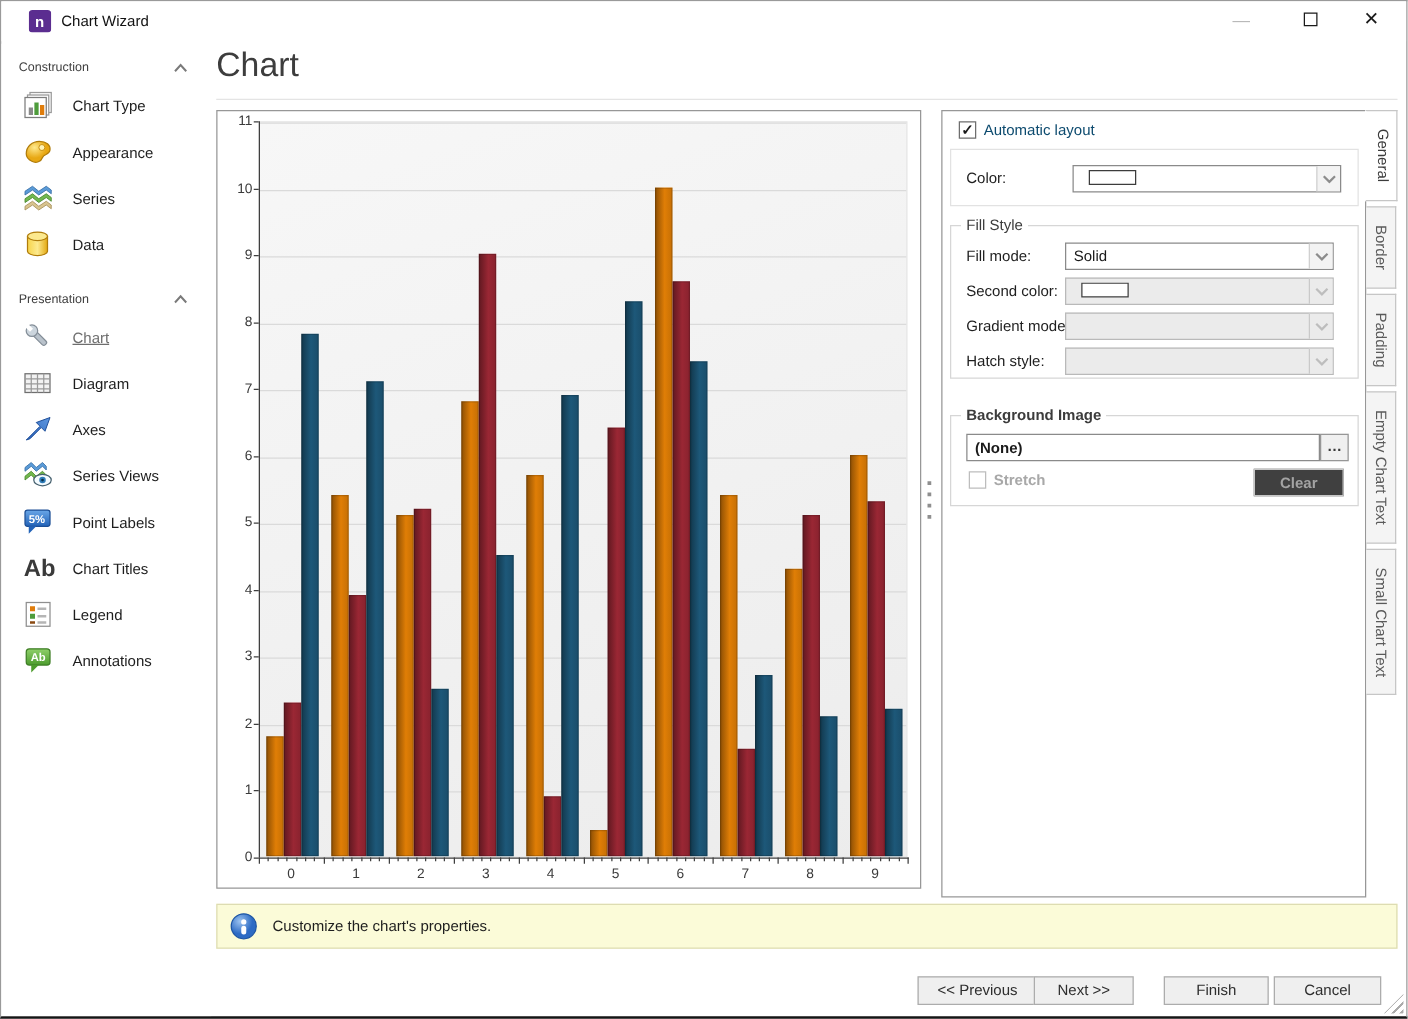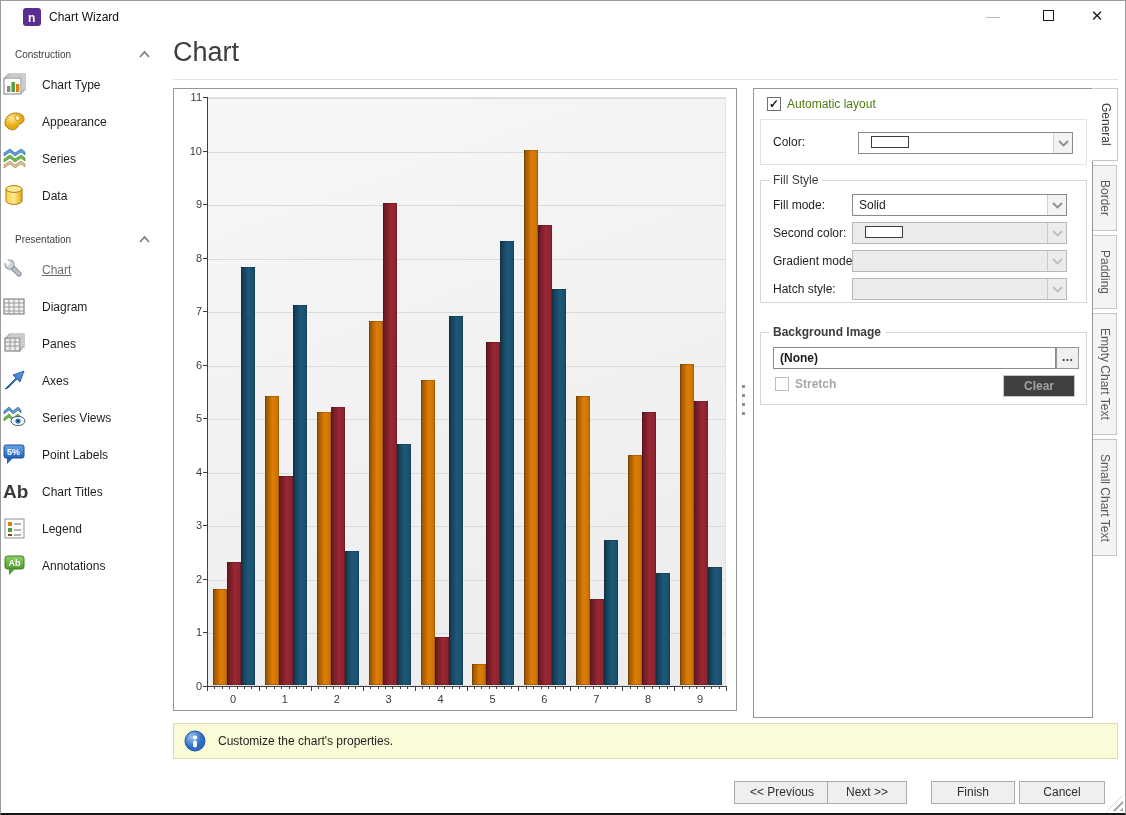--- a/index.html
+++ b/index.html
@@ -17,21 +17,21 @@
   .winbtn { position:absolute; top:0; width:44px; height:30px; text-align:center; line-height:30px; cursor:default; }
   .winbtn.min { right:110px; color:#b9b9b9; font-size:14px; }
   .winbtn.max { right:55px; }
   .winbtn.max .box { display:inline-block; width:11px; height:11px; border:1.5px solid #1a1a1a; margin-top:9px; }
   .winbtn.close { right:6px; color:#1a1a1a; font-size:15px; }
   
   .sidebar { position:absolute; left:0; top:34px; width:168px; bottom:0; background:#fff; padding-top:8px; }
   .side-header { display:flex; align-items:center; justify-content:space-between;
     padding:6px 18px 6px 14px; font-size:10px; color:#404040; }
   .side-header .chev { width:13px; height:9px; }
-  .side-item { display:flex; align-items:center; height:37px; padding-left:0; cursor:default; }
+  .side-item { display:flex; align-items:center; height:37px; padding-left:16px; cursor:default; }
   .side-item .ico { width:27px; height:27px; margin-right:14px; flex:0 0 27px; }
   .side-item .lbl { font-size:12px; color:#1e1e1e; }
   .side-item.selected .lbl { color:#6e6e6e; text-decoration:underline; }
   
   .page-title { position:absolute; left:172px; top:36px; font-size:27px; font-weight:400; color:#3d3d3d; }
   .title-rule { position:absolute; left:172px; top:78px; width:945px; height:1px; background:#e4e4e4; }
   
   .chart-panel { position:absolute; left:172px; top:87px; width:564px; height:623px;
     background:#fff; border:1px solid #979797; }
   .plot { position:absolute; left:33px; top:8px; width:519px; height:589px;
@@ -48,21 +48,21 @@
   .splitter { position:absolute; left:741px; top:384px; width:6px; height:30px;
     display:flex; flex-direction:column; justify-content:space-between; cursor:col-resize; }
   .splitter i { width:3px; height:3px; background:#8f8f8f; display:block; }
   
   .props { position:absolute; left:752px; top:87px; width:340px; height:630px;
     background:#fff; border:1px solid #979797; }
   .chk-row { position:absolute; display:flex; align-items:center; gap:6px; }
   .chk { width:14px; height:14px; border:1px solid #6e6e6e; background:#fff; text-align:center;
     line-height:13px; font-size:12px; color:#1a1a1a; font-weight:bold; }
   .chk.disabled { border-color:#bdbdbd; }
-  .chk-lbl { color:#4d7c0f; }
+  .chk-lbl { color:#0c4a6e; }
   .chk-lbl.disabled { color:#a8a8a8; }
   .auto-row { left:13px; top:8px; }
   .color-box { position:absolute; left:6px; top:30px; width:327px; height:46px; border:1px solid #e2e2e2; }
   .frow-lbl { position:absolute; left:12px; color:#1e1e1e; }
   .combo { position:absolute; height:22px; width:215px; background:#fff; border:1px solid #8a8a8a;
     display:flex; align-items:center; }
   .combo .val { flex:1; padding-left:6px; font-size:12px; color:#1a1a1a; overflow:hidden; white-space:nowrap; }
   .combo .arrow { width:19px; height:100%; display:flex; align-items:center; justify-content:center;
     border-left:1px solid #d0d0d0; background:#f3f3f3; }
   .combo.disabled { background:#ebebeb; border-color:#b9b9b9; }
@@ -180,29 +180,20 @@
           </g>
         </svg></span>
       <span class="lbl">Chart</span>
     </div>
     <div class="side-item">
       <span class="ico"><svg width="27" height="27">
           <rect x="3" y="6" width="20" height="15" fill="#f2f2f2" stroke="#6f6f6f"></rect>
           <path d="M3 10 H23 M3 14 H23 M3 18 H23 M8 6 V21 M13 6 V21 M18 6 V21" stroke="#9a9a9a" stroke-width="1"></path>
         </svg></span>
       <span class="lbl">Diagram</span>
-    </div>
-    <div class="side-item">
-      <span class="ico"><svg width="27" height="27">
-          <rect x="8" y="4" width="15" height="13" fill="#fff" stroke="#9a9a9a"></rect>
-          <rect x="6" y="6" width="15" height="13" fill="#fff" stroke="#9a9a9a"></rect>
-          <rect x="4" y="8" width="15" height="13" fill="#ececec" stroke="#6f6f6f"></rect>
-          <path d="M4 12 H19 M4 16 H19 M9 8 V21 M14 8 V21" stroke="#9a9a9a" stroke-width="1"></path>
-        </svg></span>
-      <span class="lbl">Panes</span>
     </div>
     <div class="side-item">
       <span class="ico"><svg width="27" height="27">
           <defs>
             <linearGradient id="axg" x1="0" y1="1" x2="1" y2="0">
               <stop offset="0%" stop-color="#2a62b8"></stop>
               <stop offset="100%" stop-color="#5e97e0"></stop>
             </linearGradient>
           </defs>
           <path d="M4 22 L15 11 L12 8 L23 4 L19 15 L16 12 L7 21 Z" fill="url(#axg)" stroke="#1f4f9a" stroke-width="0.8"></path>

